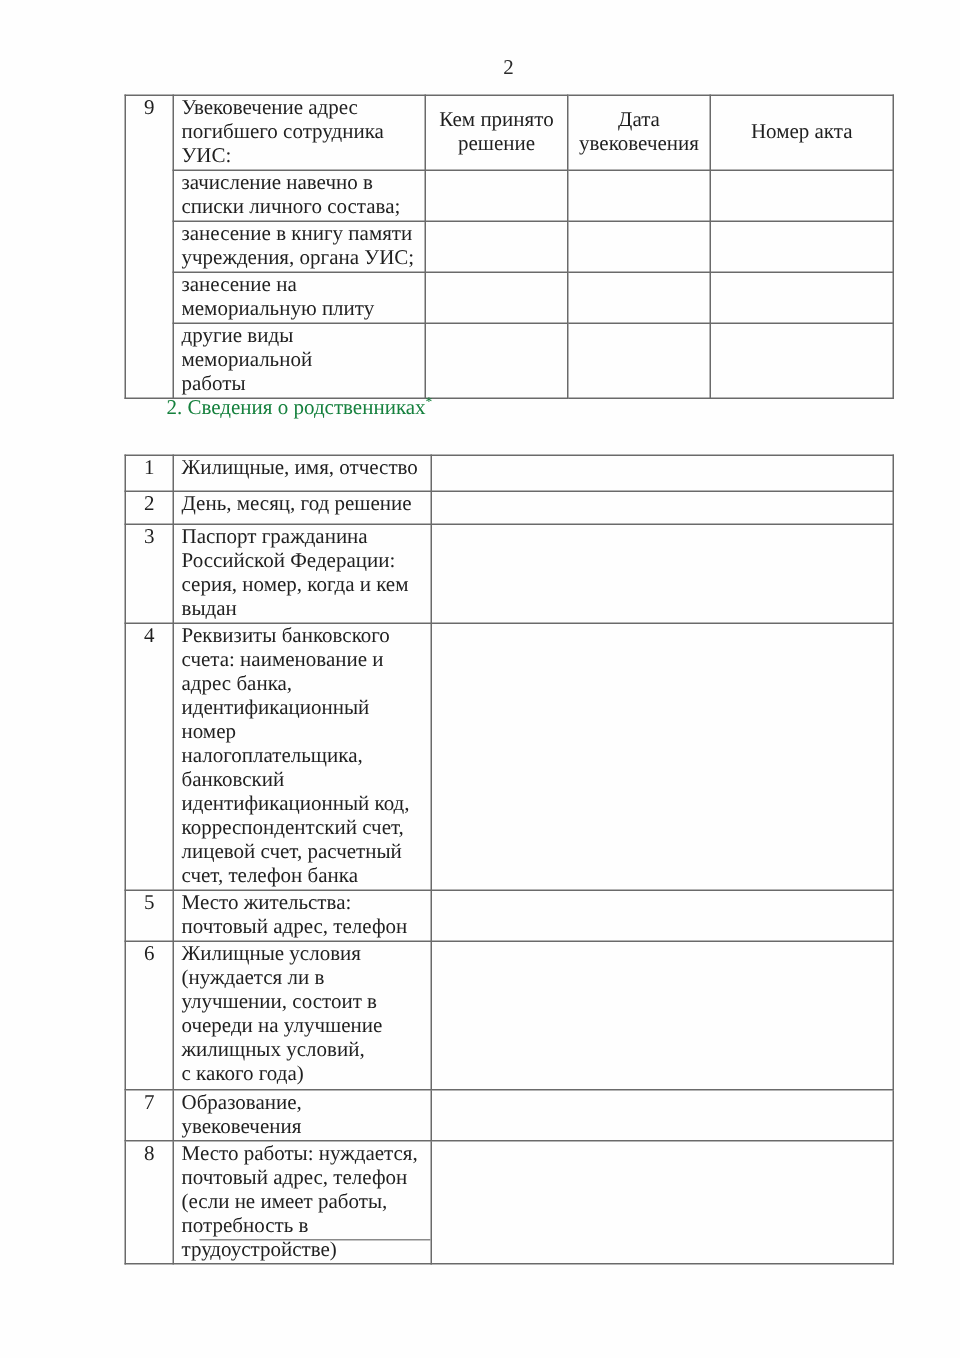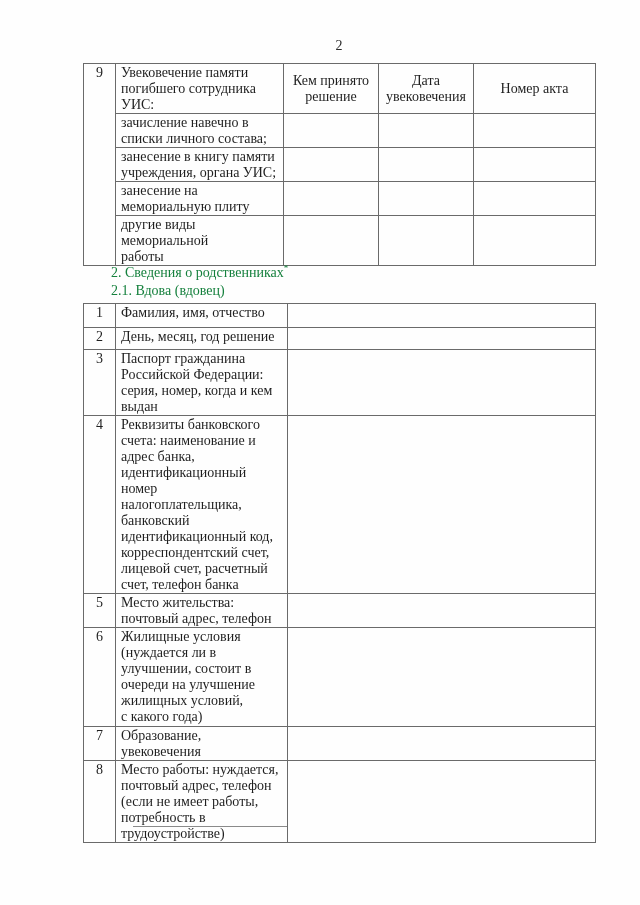--- a/index.html
+++ b/index.html
@@ -72,21 +72,21 @@
     <colgroup>
         <col style="width:32px">
         <col style="width:168px">
         <col style="width:95px">
         <col style="width:95px">
         <col style="width:122px">
       </colgroup>
     <tbody>
         <tr style="height:50px">
       <td class="num" rowspan="5">9</td>
-      <td>Увековечение памяти
+      <td>Увековечение адрес
 погибшего сотрудника
 УИС:</td>
       <td class="hdr">Кем принято
 решение</td>
       <td class="hdr">Дата
 увековечения</td>
       <td class="hdr">Номер акта</td>
     </tr>
     <tr style="height:32px">
       <td>зачисление навечно в
@@ -114,33 +114,32 @@
 работы</td>
       <td class="val"></td>
       <td class="val"></td>
       <td class="val"></td>
     </tr>
   </tbody>
     </table>
 
   <div class="heading-block">
     <div><span>2. Сведения о родственниках</span><sup>*</sup></div>
-    <div>2.1. Вдова (вдовец)</div>
   </div>
 
   <table class="t2">
     <colgroup>
         <col style="width:32px">
         <col style="width:172px">
         <col style="width:308px">
       </colgroup>
     <tbody>
         <tr style="height:24px">
       <td class="num">1</td>
-      <td>Фамилия, имя, отчество</td>
+      <td>Жилищные, имя, отчество</td>
       <td class="val"></td>
     </tr>
     <tr style="height:22px">
       <td class="num">2</td>
       <td>День, месяц, год решение</td>
       <td class="val"></td>
     </tr>
     <tr style="height:66px">
       <td class="num">3</td>
       <td>Паспорт гражданина

